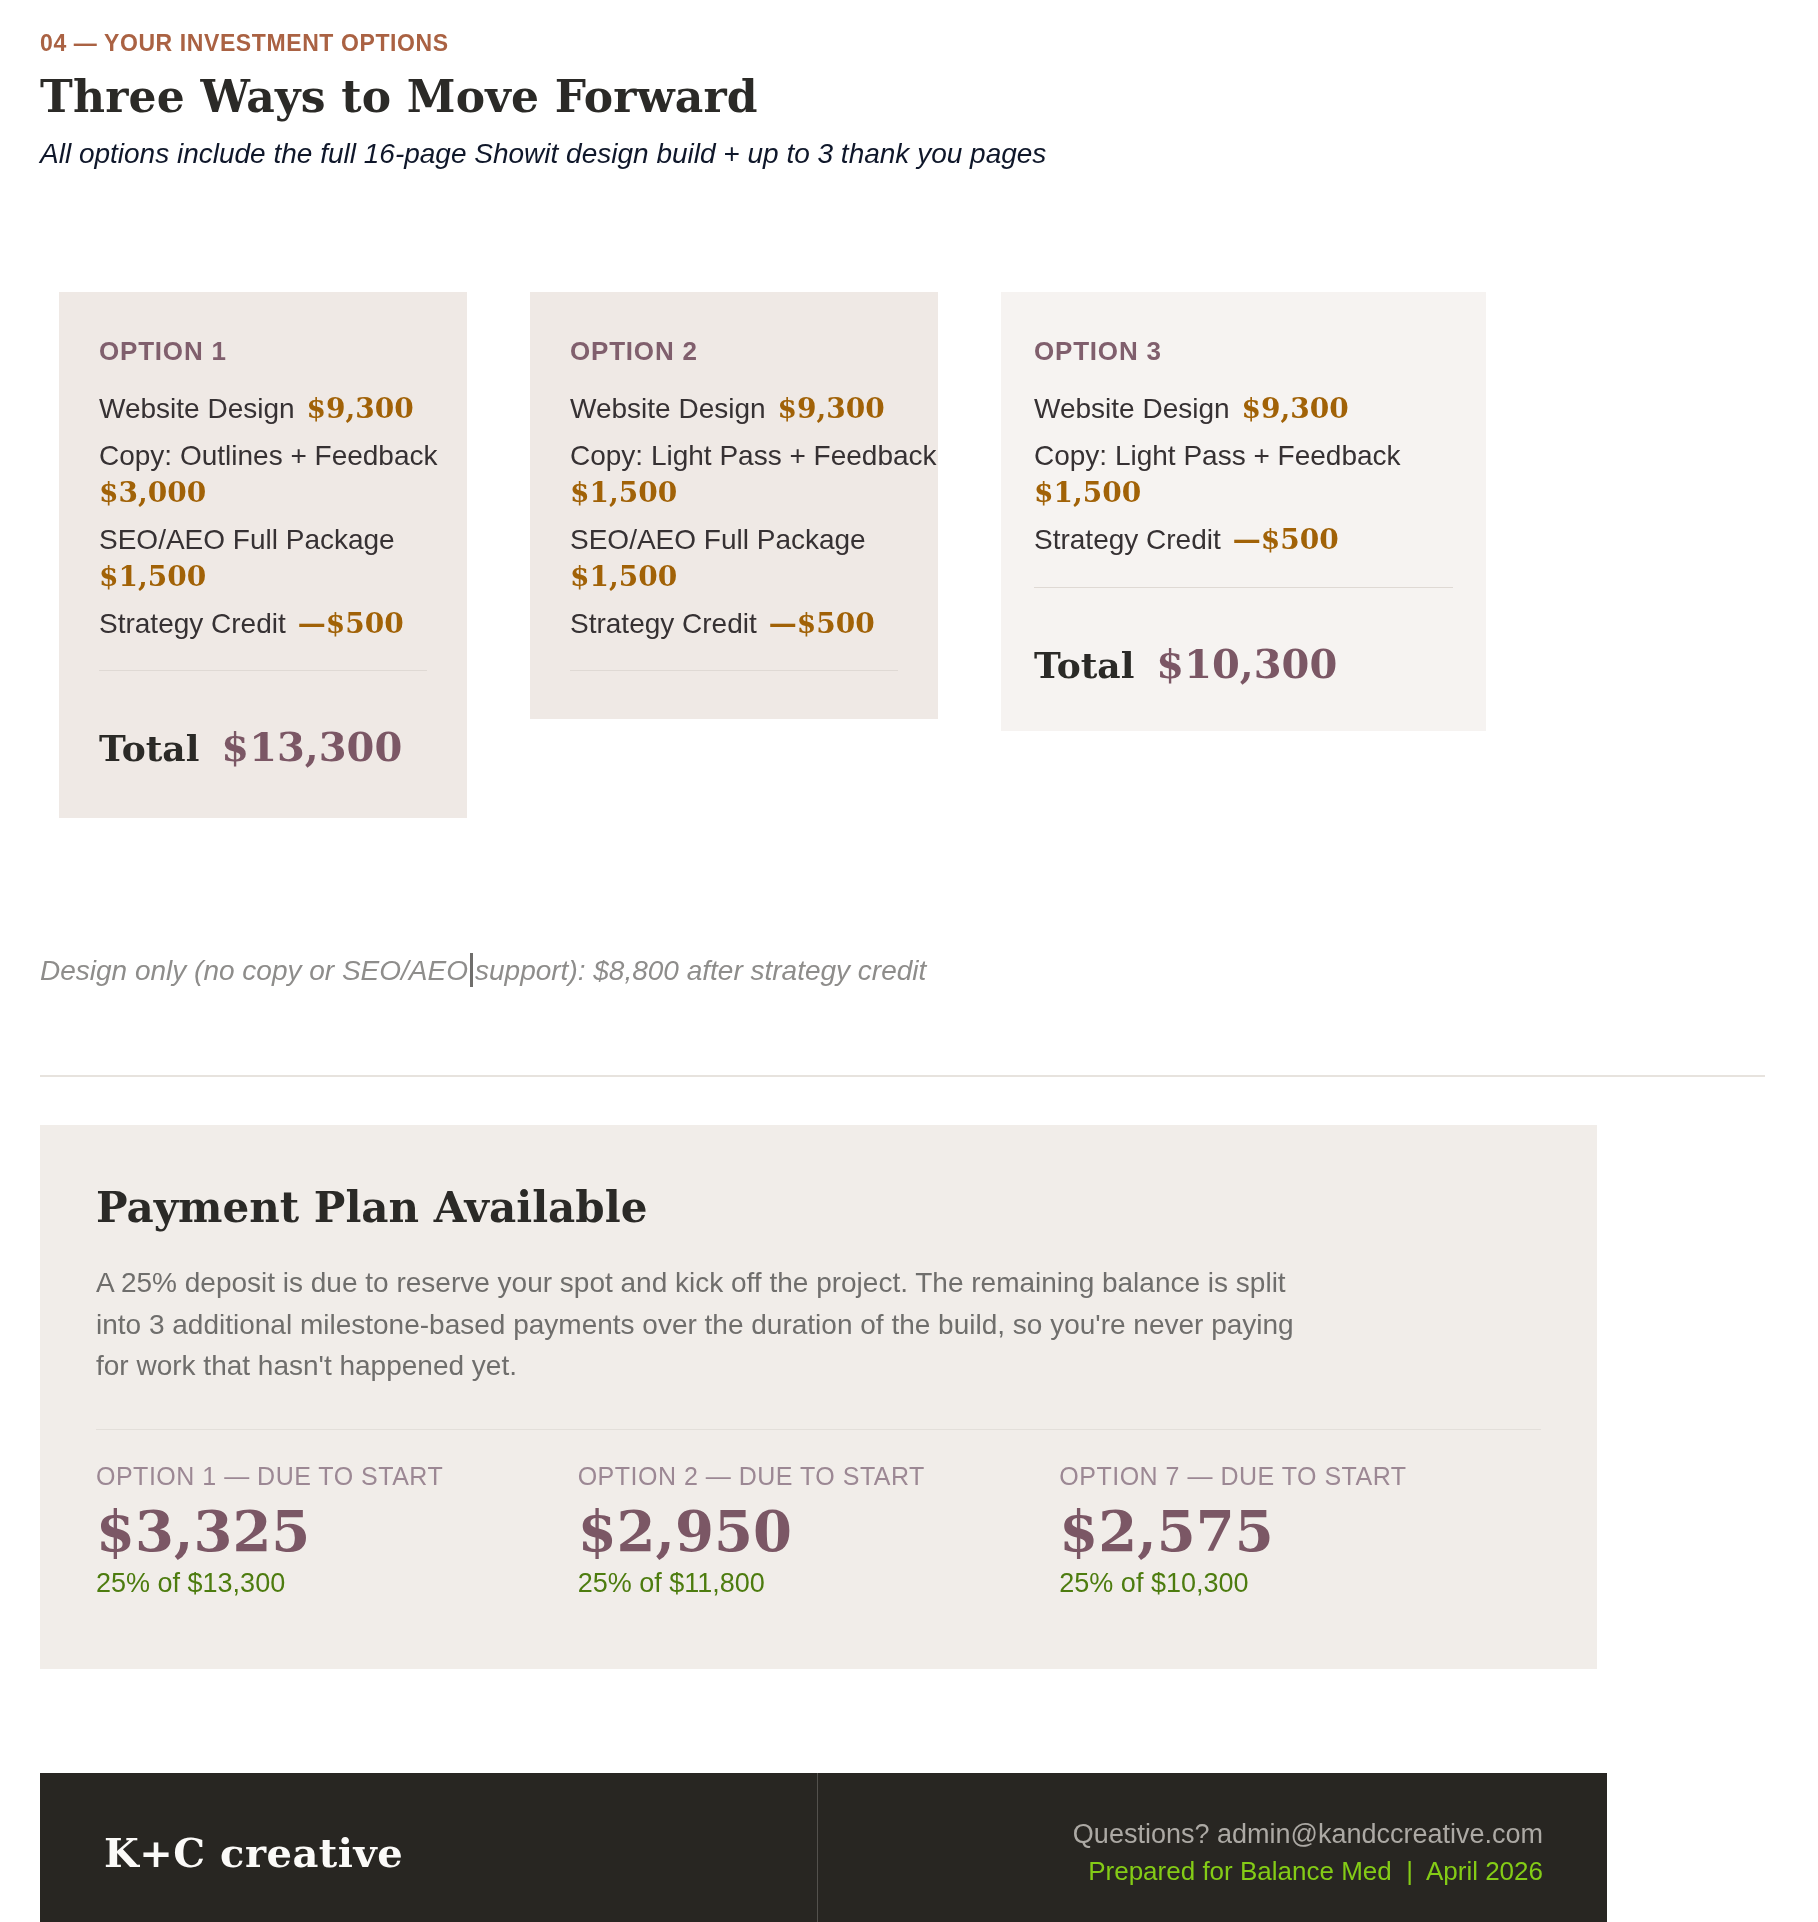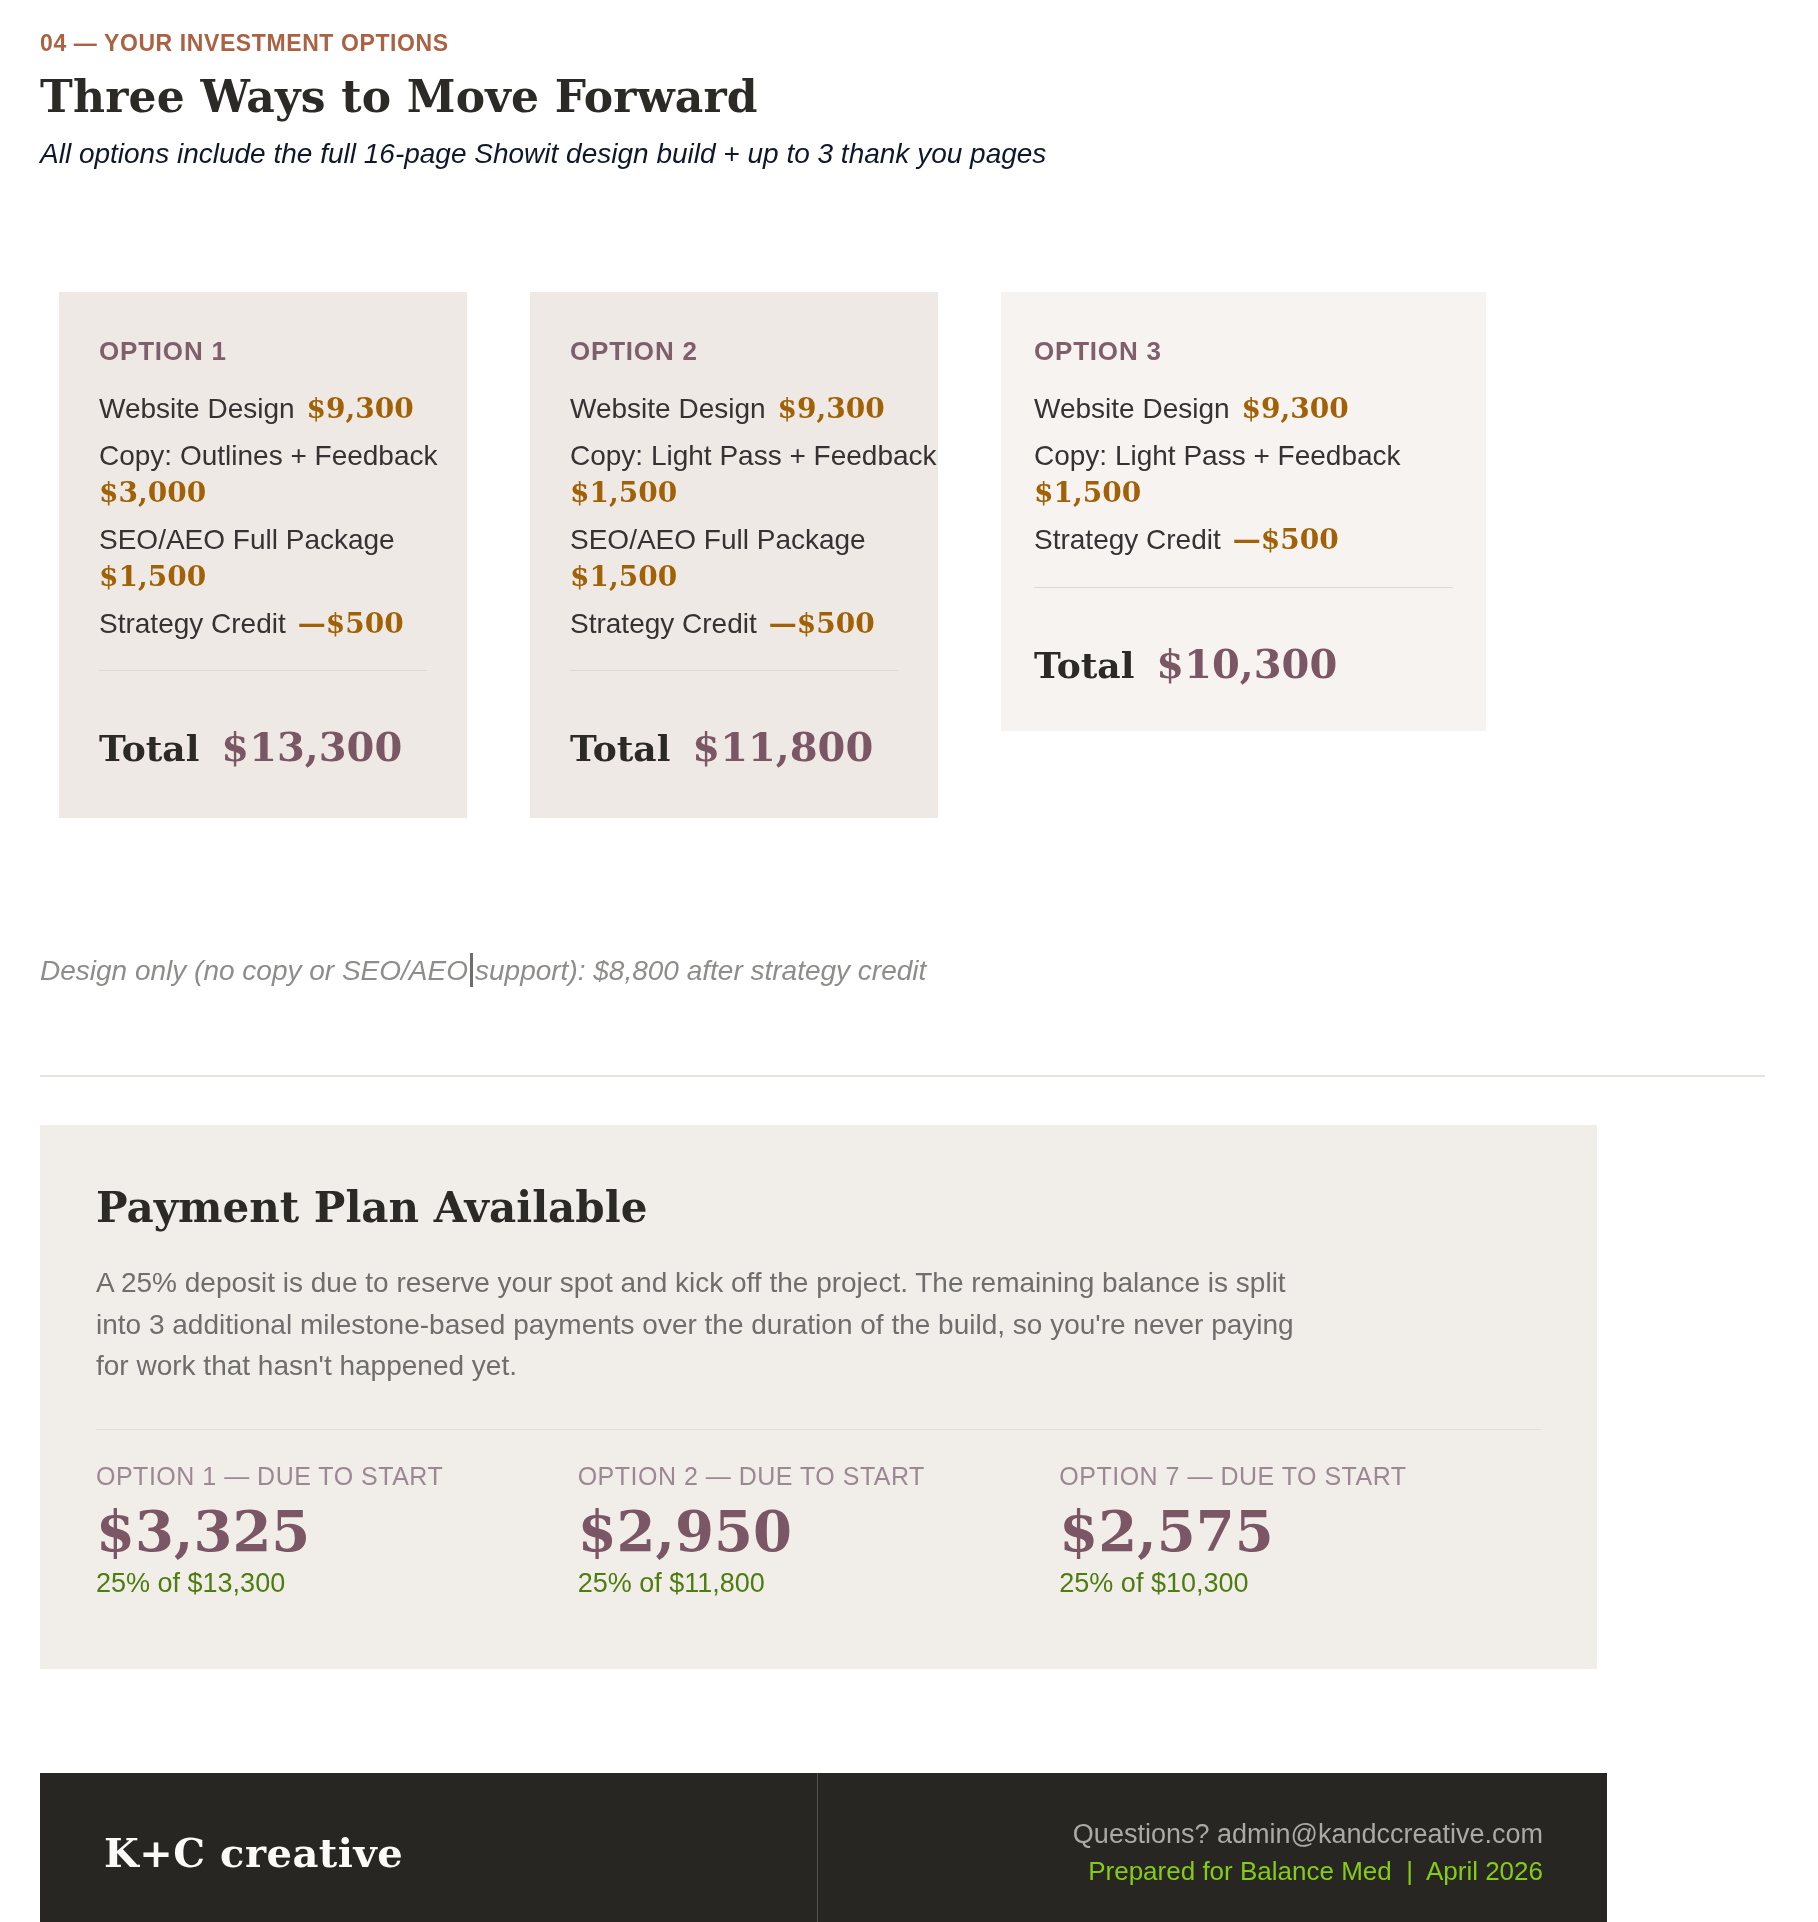--- a/index.html
+++ b/index.html
@@ -118,23 +118,20 @@
     <div class="item stack">
       <span class="lbl">Copy: Light Pass + Feedback</span><span class="price serif">$1,500</span>
     </div>
     <div class="item stack">
       <span class="lbl">SEO/AEO Full Package</span><span class="price serif">$1,500</span>
     </div>
     <div class="item">
       <span class="lbl">Strategy Credit</span><span class="price serif">—$500</span>
     </div>
     <div class="card-divider"></div>
-    <div class="total-row">
-      <span class="total-lbl">Total</span><span class="total-val">$11,800</span>
-    </div>
   </section>
 
   <section class="card alt">
     <h3>OPTION 3</h3>
     <div class="item">
       <span class="lbl">Website Design</span><span class="price serif">$9,300</span>
     </div>
     <div class="item stack">
       <span class="lbl">Copy: Light Pass + Feedback</span><span class="price serif">$1,500</span>
     </div>

